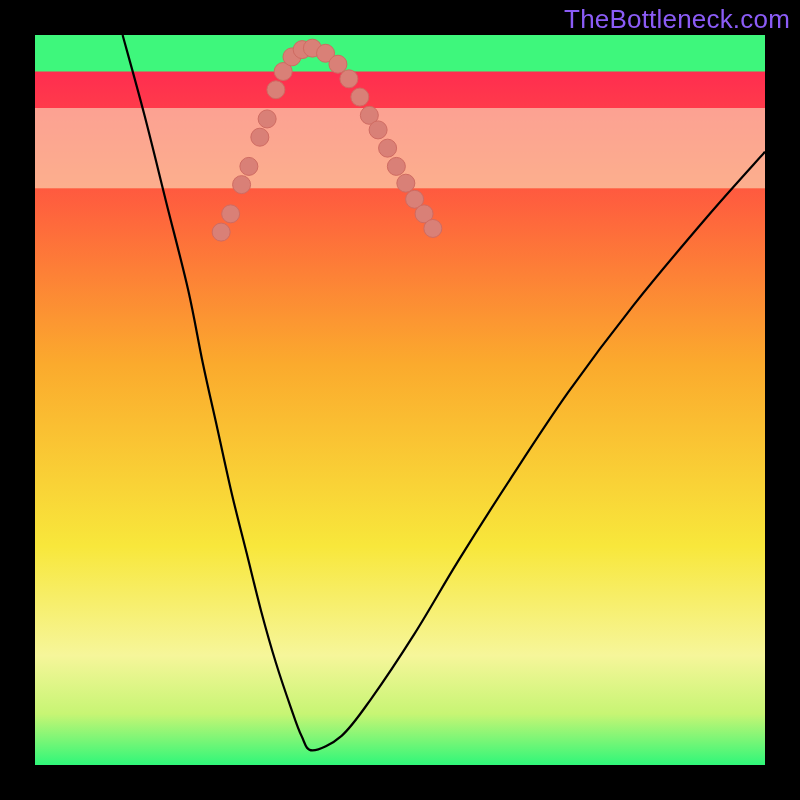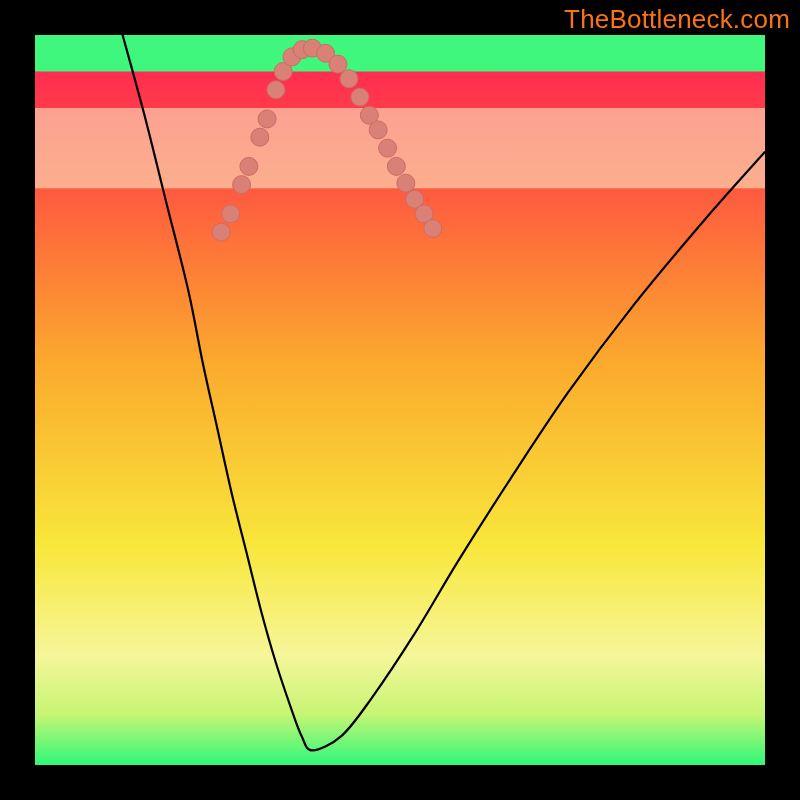--- a/index.html
+++ b/index.html
@@ -14,21 +14,21 @@
     position: relative;
     width: 800px;
     height: 800px;
   }
   .watermark {
     position: absolute;
     top: 4px;
     right: 10px;
     font-family: Arial, Helvetica, sans-serif;
     font-size: 26px;
-    color: #f97316;
+    color: #8b5cf6;
     letter-spacing: 0.2px;
     z-index: 30;
     user-select: none;
   }
   svg.plot {
     position: absolute;
     left: 35px;
     top: 35px;
     width: 730px;
     height: 730px;

